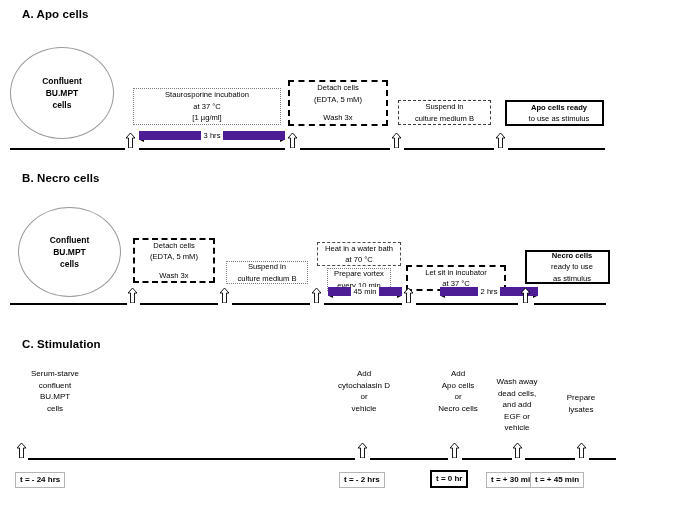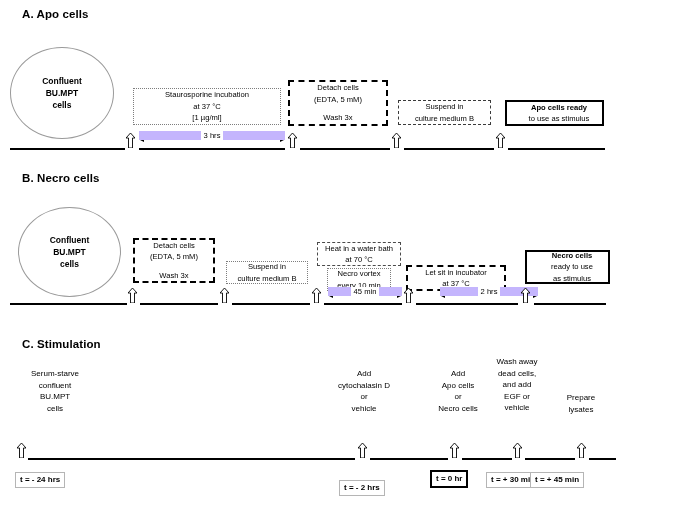--- a/index.html
+++ b/index.html
@@ -84,21 +84,21 @@
     align-items: center;
   }
   .span svg { display: block; }
   .span-label {
     position: absolute;
     top: -3px;
     left: 0;
     width: 100%;
     text-align: center;
     font-size: 7.6px;
-    background: #c4b5fd;
+    background: #4c1d95;
   }
   .span-label span {
     background: #fff;
     padding: 0 3px;
   }
 
   
   .cstep {
     text-align: center;
     font-size: 8px;
@@ -210,21 +210,21 @@
     <div class="line">Suspend in</div>
     <div class="line">culture medium B</div>
   </div>
 
   <div class="abs pbox b-dashed-thin" style="left:317px; top:242px; width:84px; height:24px;">
     <div class="line">Heat in a water bath</div>
     <div class="line">at 70 °C</div>
   </div>
 
   <div class="abs pbox b-dotted" style="left:327px; top:268px; width:64px; height:23px;">
-    <div class="line">Necro vortex</div>
+    <div class="line">Prepare vortex</div>
     <div class="line">every 10 min</div>
   </div>
 
   <div class="abs pbox b-dashed-thick" style="left:406px; top:265px; width:100px; height:26px;">
     <div class="line">Let sit in incubator</div>
     <div class="line">at 37 °C</div>
   </div>
 
   <div class="abs pbox b-solid-thick" style="left:525px; top:250px; width:85px; height:34px;">
     <div class="line"><b>Necro cells</b></div>
@@ -298,21 +298,21 @@
     <div>vehicle</div>
   </div>
 
   <div class="abs cstep" style="left:410px; top:368px; width:96px;">
     <div>Add</div>
     <div class="bold">Apo cells</div>
     <div>or</div>
     <div class="bold">Necro cells</div>
   </div>
 
-  <div class="abs cstep" style="left:482px; top:356px; width:70px;">
+  <div class="abs cstep" style="left:482px; top:376px; width:70px;">
     <div>Wash away</div>
     <div>dead cells,</div>
     <div>and add</div>
     <div>EGF or</div>
     <div>vehicle</div>
   </div>
 
   <div class="abs cstep" style="left:548px; top:392px; width:66px;">
     <div>Prepare</div>
     <div>lysates</div>
@@ -344,18 +344,18 @@
         <polygon points="4.5,0 9,5 6.5,5 6.5,15 2.5,15 2.5,5 0,5" fill="#fff" stroke="#000" stroke-width="0.9"></polygon>
       </svg>
   </div>
   <div class="abs uparrow" style="left:577px; top:443px;">
     <svg width="9" height="15" viewBox="0 0 9 15">
         <polygon points="4.5,0 9,5 6.5,5 6.5,15 2.5,15 2.5,5 0,5" fill="#fff" stroke="#000" stroke-width="0.9"></polygon>
       </svg>
   </div>
 
   <div class="abs tchip" style="left:15px; top:472px;">t = - 24 hrs</div>
-  <div class="abs tchip" style="left:339px; top:472px;margin-top:8px;">t = - 2 hrs</div>
+  <div class="abs tchip" style="left:339px; top:472px;">t = - 2 hrs</div>
   <div class="abs tchip highlight" style="left:430px; top:470px;">t = 0 hr</div>
   <div class="abs tchip" style="left:486px; top:472px;">t = + 30 min</div>
   <div class="abs tchip" style="left:530px; top:472px;">t = + 45 min</div>
 
 </div>
 
 </body></html>

